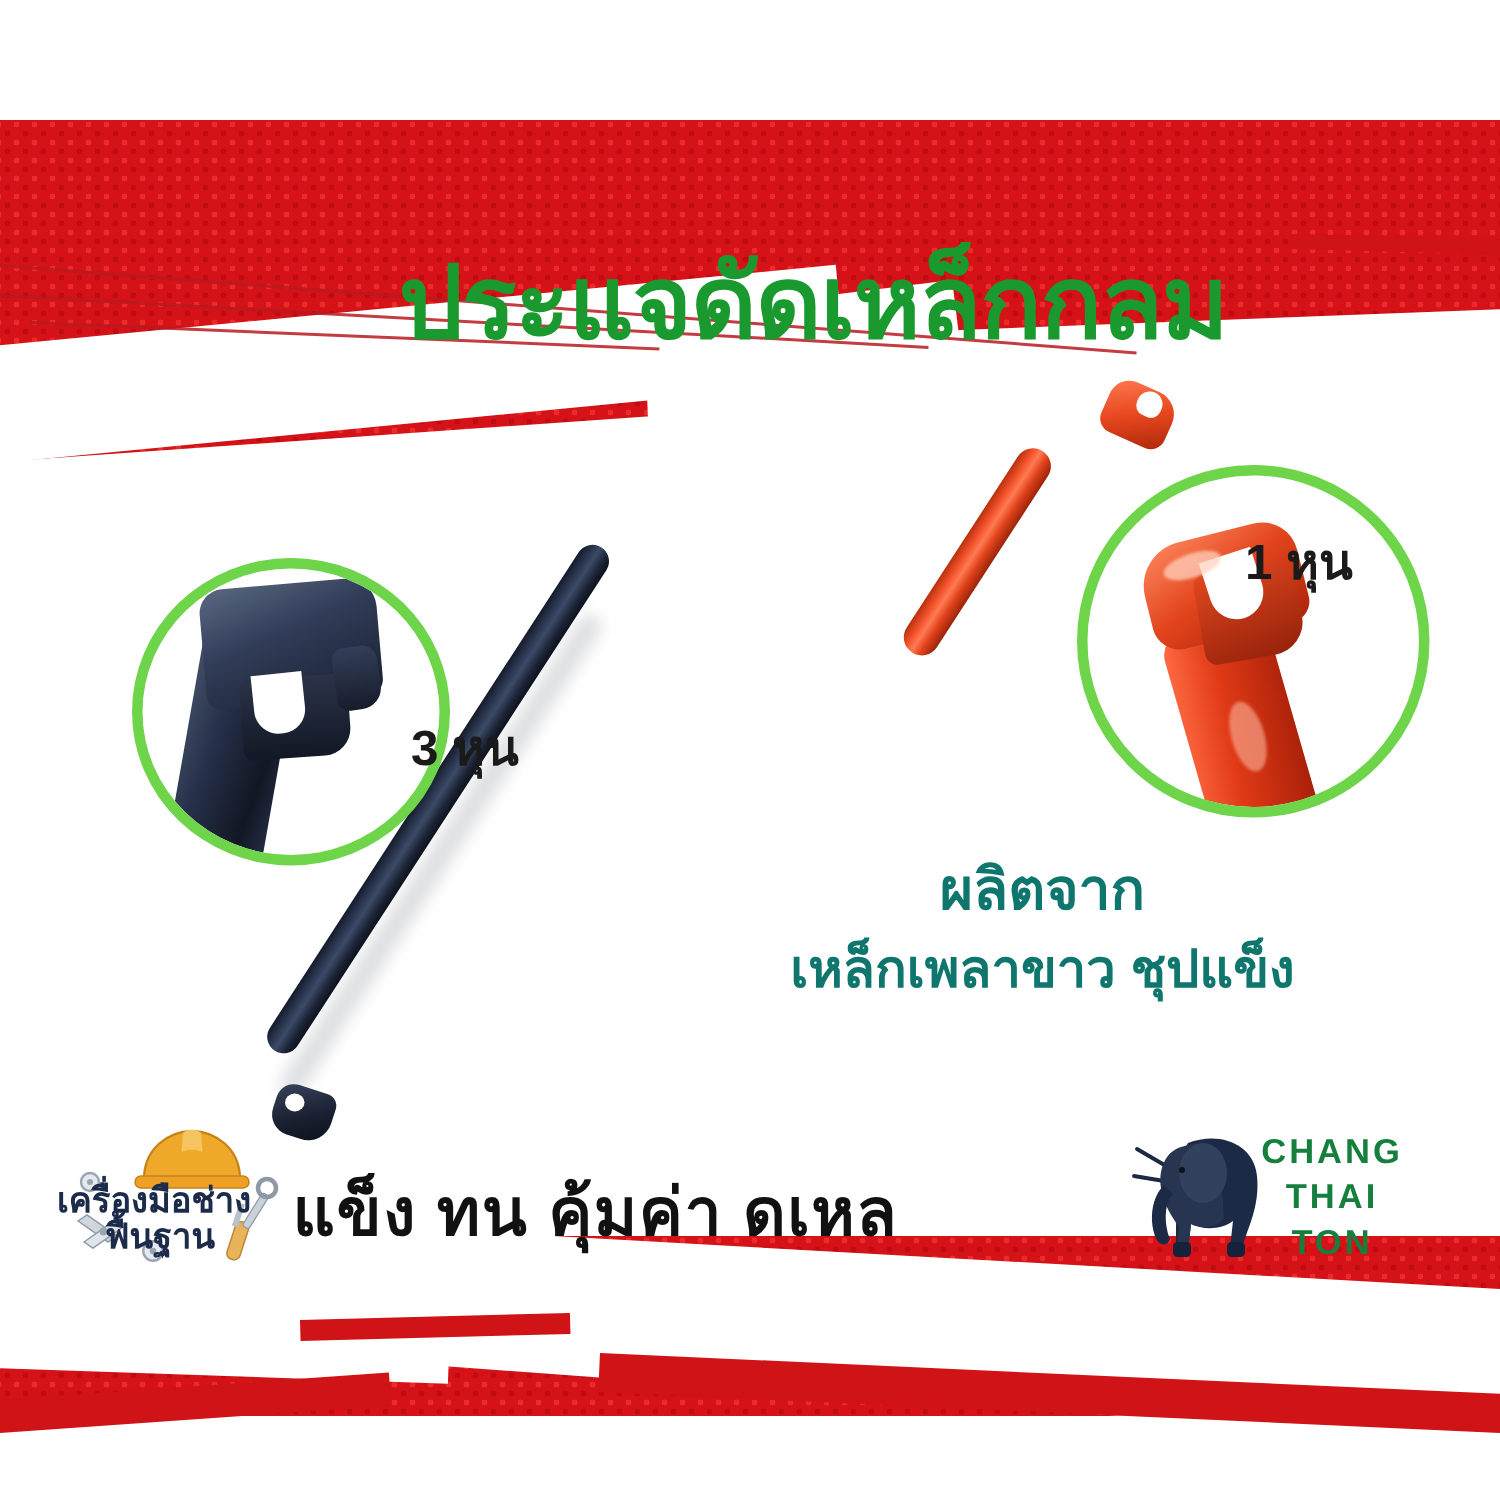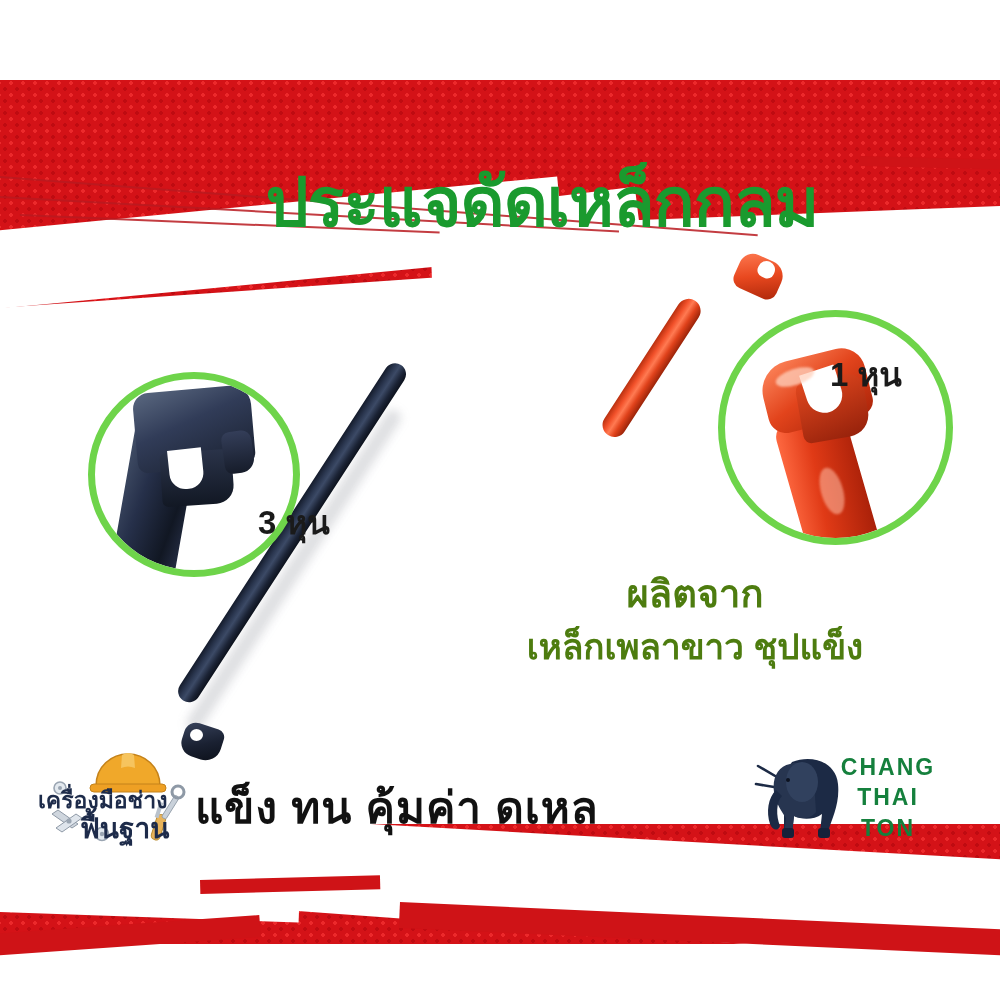--- a/index.html
+++ b/index.html
@@ -91,21 +91,21 @@
     opacity: .85;
   }
 
   
   #feature-copy {
     position: absolute;
     left: 505px;
     top: 568px;
     width: 380px;
     text-align: center;
-    color: #4d7c0f;
+    color: #0f766e;
     font-weight: bold;
     font-size: 38px;
     line-height: 1.42;
   }
   #feature-copy div { white-space: nowrap; }
   #feature-line2 { font-size: 35px; }
 
   
   #tagline {
     position: absolute;
@@ -128,21 +128,21 @@
   #ring-left  { left: 88px;  top: 372px; width: 212px; height: 205px; }
   #ring-right { left: 718px; top: 310px; width: 235px; height: 235px; }
 
   .callout-label {
     position: absolute;
     font-size: 33px;
     font-weight: bold;
     color: #1a1a1a;
     white-space: nowrap;
   }
-  #label-left  { left: 258px; top: 472px; margin-top: 24px; }
+  #label-left  { left: 274px; top: 472px; }
   #label-right { left: 830px; top: 348px; }
 
   
   .hook-clip {
     position: absolute;
     border-radius: 50%;
     overflow: hidden;
   }
   #clip-left  { left: 95px;  top: 379px; width: 198px; height: 191px; }
   #clip-right { left: 725px; top: 317px; width: 221px; height: 221px; }
@@ -326,21 +326,21 @@
     height: 110px;
   }
   #logo-tools-text1, #logo-tools-text2 {
     position: absolute;
     font-weight: bold;
     color: #1d2b4a;
     white-space: nowrap;
     text-align: right;
   }
   #logo-tools-text1 { left: 0px;  top: 40px; font-size: 23px; }
-  #logo-tools-text2 { left: 42px; top: 64px; font-size: 28px; }
+  #logo-tools-text2 { left: 32px; top: 64px; font-size: 23px; }
 
   
   #logo-brand {
     position: absolute;
     left: 752px;
     top: 740px;
     width: 190px;
     height: 108px;
   }
   #brand-lines {

